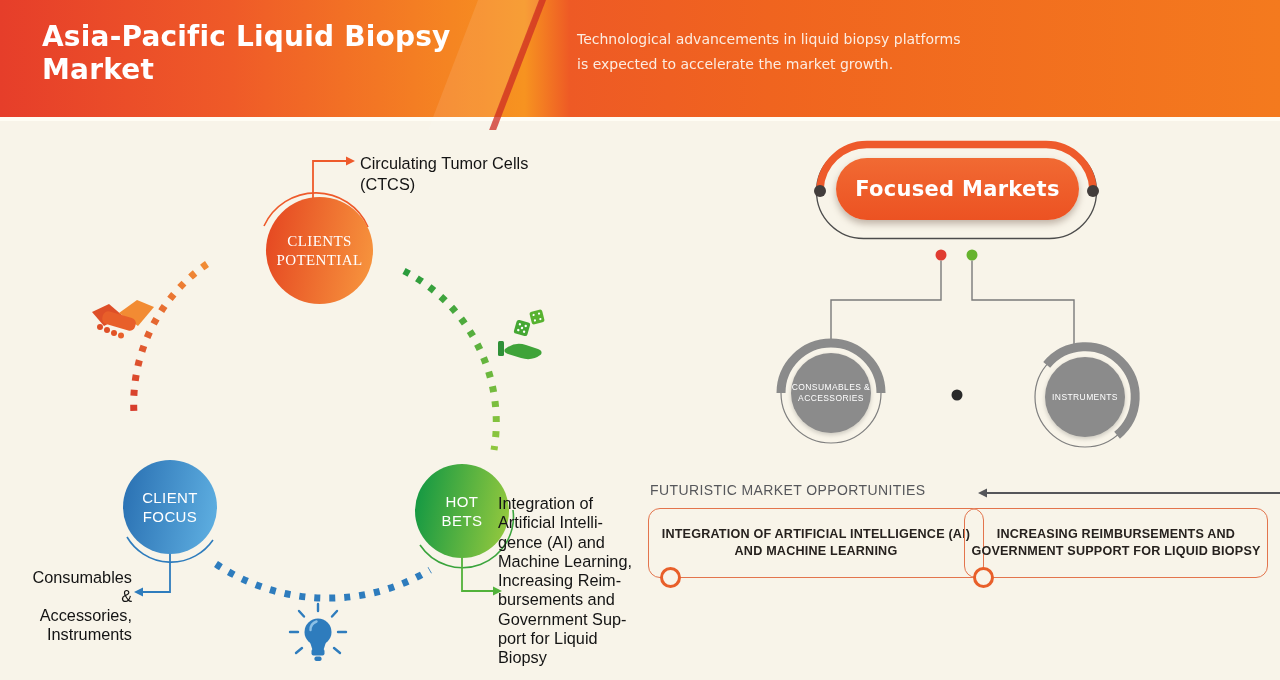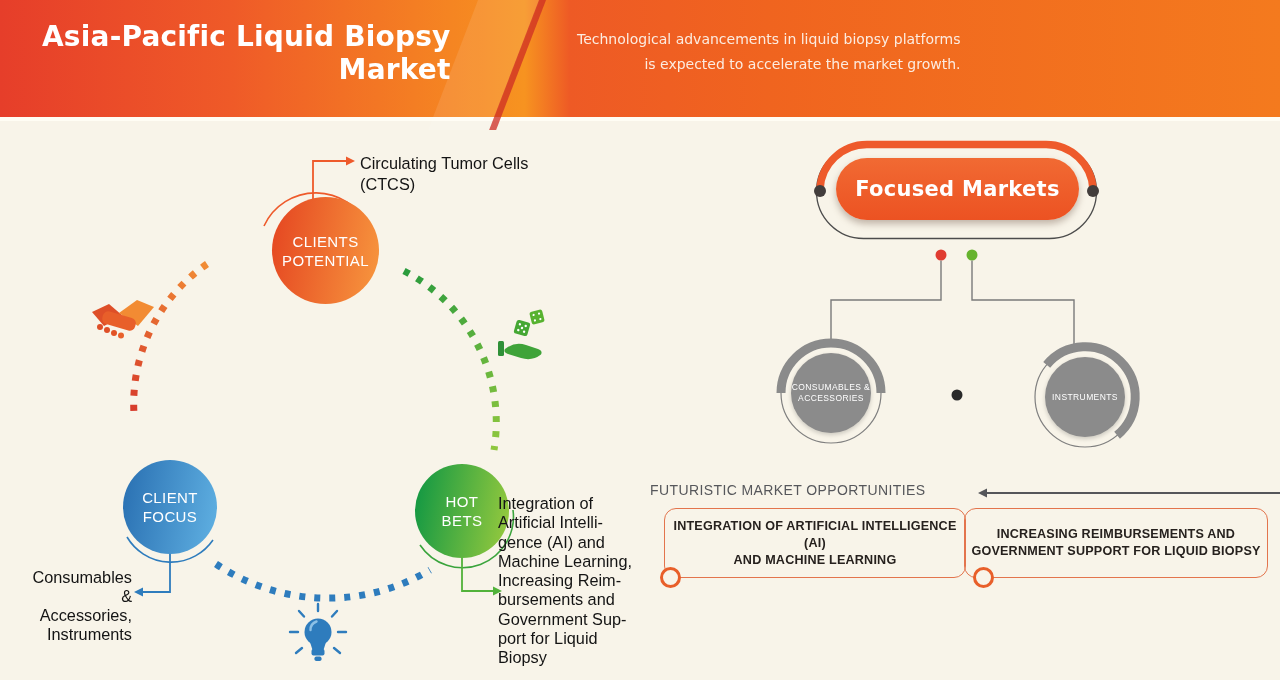--- a/index.html
+++ b/index.html
@@ -5,21 +5,20 @@
   html,body{margin:0;padding:0;}
   #stage{
     position:relative;width:1280px;height:680px;overflow:hidden;
     background:#f8f4e9;font-family:"Liberation Sans",sans-serif;
   }
   
   #header{
     position:absolute;left:0;top:0;width:1280px;height:117px;
     background:linear-gradient(90deg,#e63e2a 0%,#ef5a28 18%,#f79320 41%,#ee5a25 44.5%,#f0641f 60%,#f47a1e 100%);
     border-bottom:4px solid #fffdf4;
-    text-align:right;
   }
   #header .diag-line{
     position:absolute;left:516px;top:-10px;width:7px;height:140px;
     background:rgba(205,44,36,.75);transform:skewX(-21deg);
   }
   #header .diag-soft{
     position:absolute;left:455px;top:-10px;width:62px;height:140px;
     background:rgba(255,255,255,.10);transform:skewX(-21deg);
   }
   .hdr-title{
@@ -32,23 +31,23 @@
     font-family:"DejaVu Sans",sans-serif;font-weight:400;
     font-size:14px;line-height:24.5px;white-space:pre-line;
   }
   
   #vect{position:absolute;left:0;top:0;z-index:1;}
   
   .node{
     position:absolute;border-radius:50%;display:flex;align-items:center;justify-content:center;
     color:#fff;text-align:center;white-space:pre-line;z-index:2;
   }
-  #node-clients{left:272px;top:197px;width:107px;height:107px;
+  #node-clients{left:266px;top:197px;width:107px;height:107px;
     background:linear-gradient(100deg,#e64b23 8%,#f6913c 92%);
-    font-size:15px;line-height:19px;letter-spacing:.4px;}
+    font-size:15px;line-height:19px;letter-spacing:.4px;font-family:Liberation Serif, serif;}
   #node-focus{left:123px;top:460px;width:94px;height:94px;
     background:linear-gradient(100deg,#2d74b5 8%,#5cacdf 92%);
     font-size:15px;line-height:19px;letter-spacing:.4px;}
   #node-hotbets{left:415px;top:464px;width:94px;height:94px;
     background:linear-gradient(100deg,#189a43 8%,#90c73e 92%);
     font-size:15px;line-height:19px;letter-spacing:.4px;}
   .gray-node{
     background:#8b8b8b;font-size:8.5px;line-height:11px;letter-spacing:.4px;
     box-shadow:0 2px 4px rgba(0,0,0,.18);
   }
@@ -71,21 +70,21 @@
   #opp-heading{
     position:absolute;left:650px;top:482px;color:#56575b;
     font-size:14px;letter-spacing:.4px;z-index:3;
   }
   .opp-box{
     position:absolute;top:508px;height:70px;border:1.7px solid #e3744d;border-radius:12px;
     display:flex;align-items:center;justify-content:center;text-align:center;
     color:#26211e;font-weight:700;font-size:12.6px;line-height:17px;letter-spacing:.2px;
     white-space:pre-line;z-index:2;box-sizing:border-box;
   }
-  #opp-box-1{left:664px;width:302px;justify-content:flex-end;}
+  #opp-box-1{left:648px;width:336px;}
   #opp-box-2{left:964px;width:304px;}
   .opp-dot{
     position:absolute;top:567px;width:21px;height:21px;border-radius:50%;
     border:3.4px solid #e85f2a;background:#f8f4e9;box-sizing:border-box;z-index:4;
   }
   #opp-dot-1{left:660px;}
   #opp-dot-2{left:973px;}
 </style>
 </head>
 <body>

